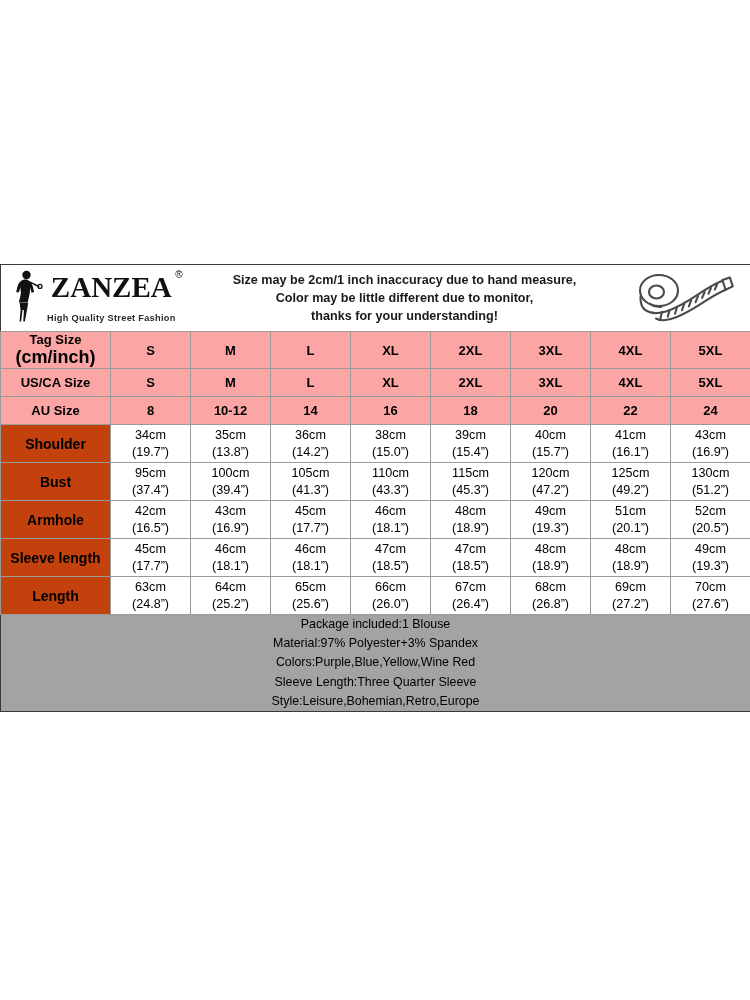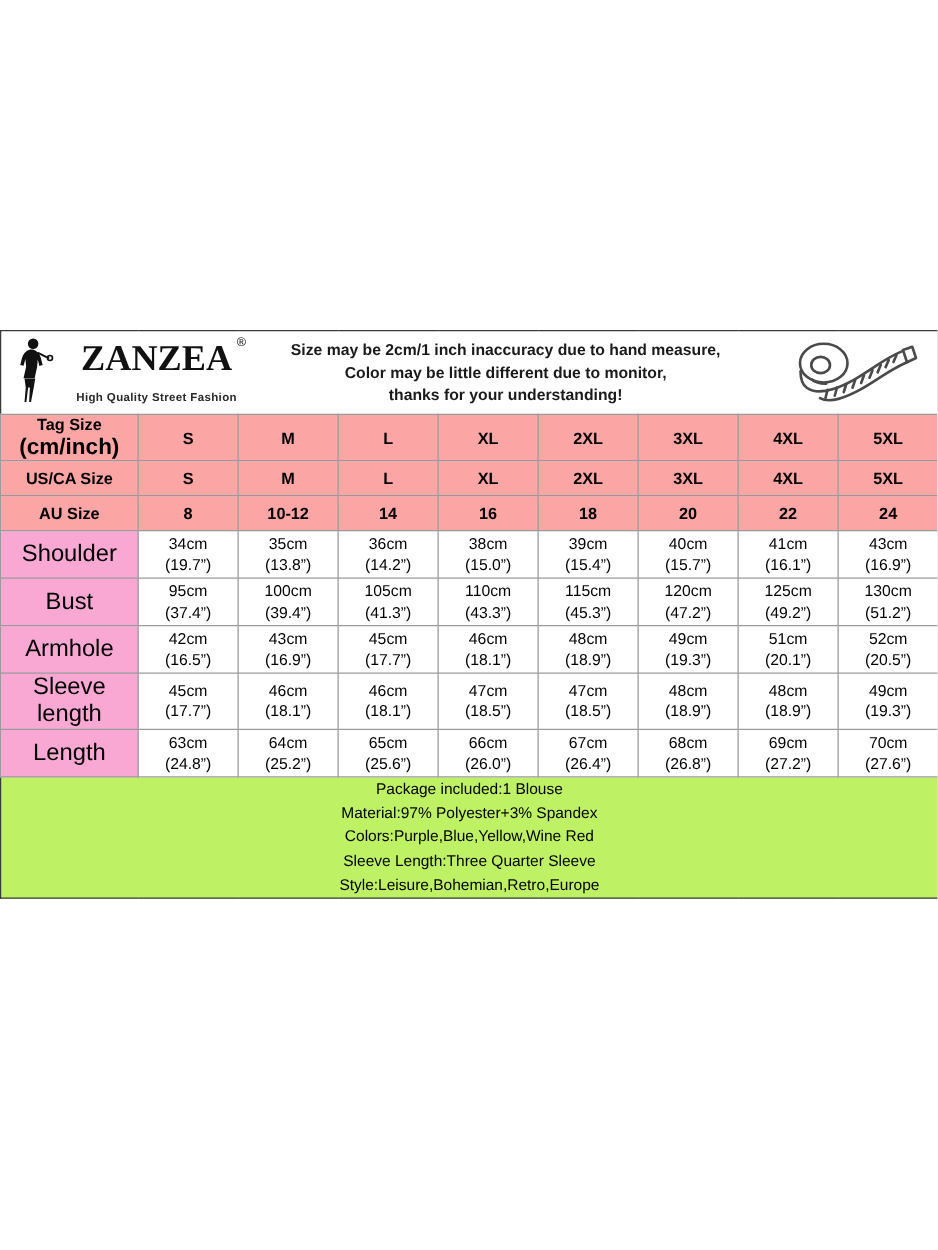--- a/index.html
+++ b/index.html
@@ -53,21 +53,21 @@
     justify-content: space-between;
     height: 66px;
     padding: 0 8px 0 10px;
     box-sizing: border-box;
   }
   .logo-box {
     flex: 0 0 auto;
     width: 176px;
     display: flex;
     align-items: center;
-    gap: 16px;
+    gap: 2px;
   }
   .logo-figure { flex: 0 0 auto; }
   .logo-text {
     display: flex;
     flex-direction: column;
     align-items: center;
     line-height: 1;
   }
   .logo-word {
     position: relative;
@@ -113,44 +113,44 @@
     justify-content: center;
   }
 
   
   tr.hdr td { background: #fca5a5; font-weight: bold; font-size: 13px; }
   tr.hdr td.label { font-size: 13px; }
   tr.hdr-tall td { height: 35px; }
   tr.hdr-short td { height: 27px; margin-left: 27px; }
 
   td.label {
-    background: #f9a8d4;
-    font-weight: normal;
-    font-size: 19px;
+    background: #c2410c;
+    font-weight: bold;
+    font-size: 14px;
   }
   td.label .sub {
     display: block;
     font-size: 18px;
     font-weight: bold;
   }
 
   
   tr.meas td { height: 37px; }
   tr.meas td.val {
     background: #ffffff;
     font-size: 12.6px;
     font-weight: normal;
     line-height: 1.28;
   }
   td.val .cm { display: block; }
   td.val .inch { display: block; }
 
   
   td.footer-cell {
-    background: #bef264;
+    background: #a3a3a3;
     text-align: left;
     padding: 3px 4px 5px 4px;
     border-left: none !important;
     border-right: none !important;
     border-bottom: none !important;
   }
   .footer-line {
     font-size: 12.4px;
     color: #000000;
     line-height: 1.55;

